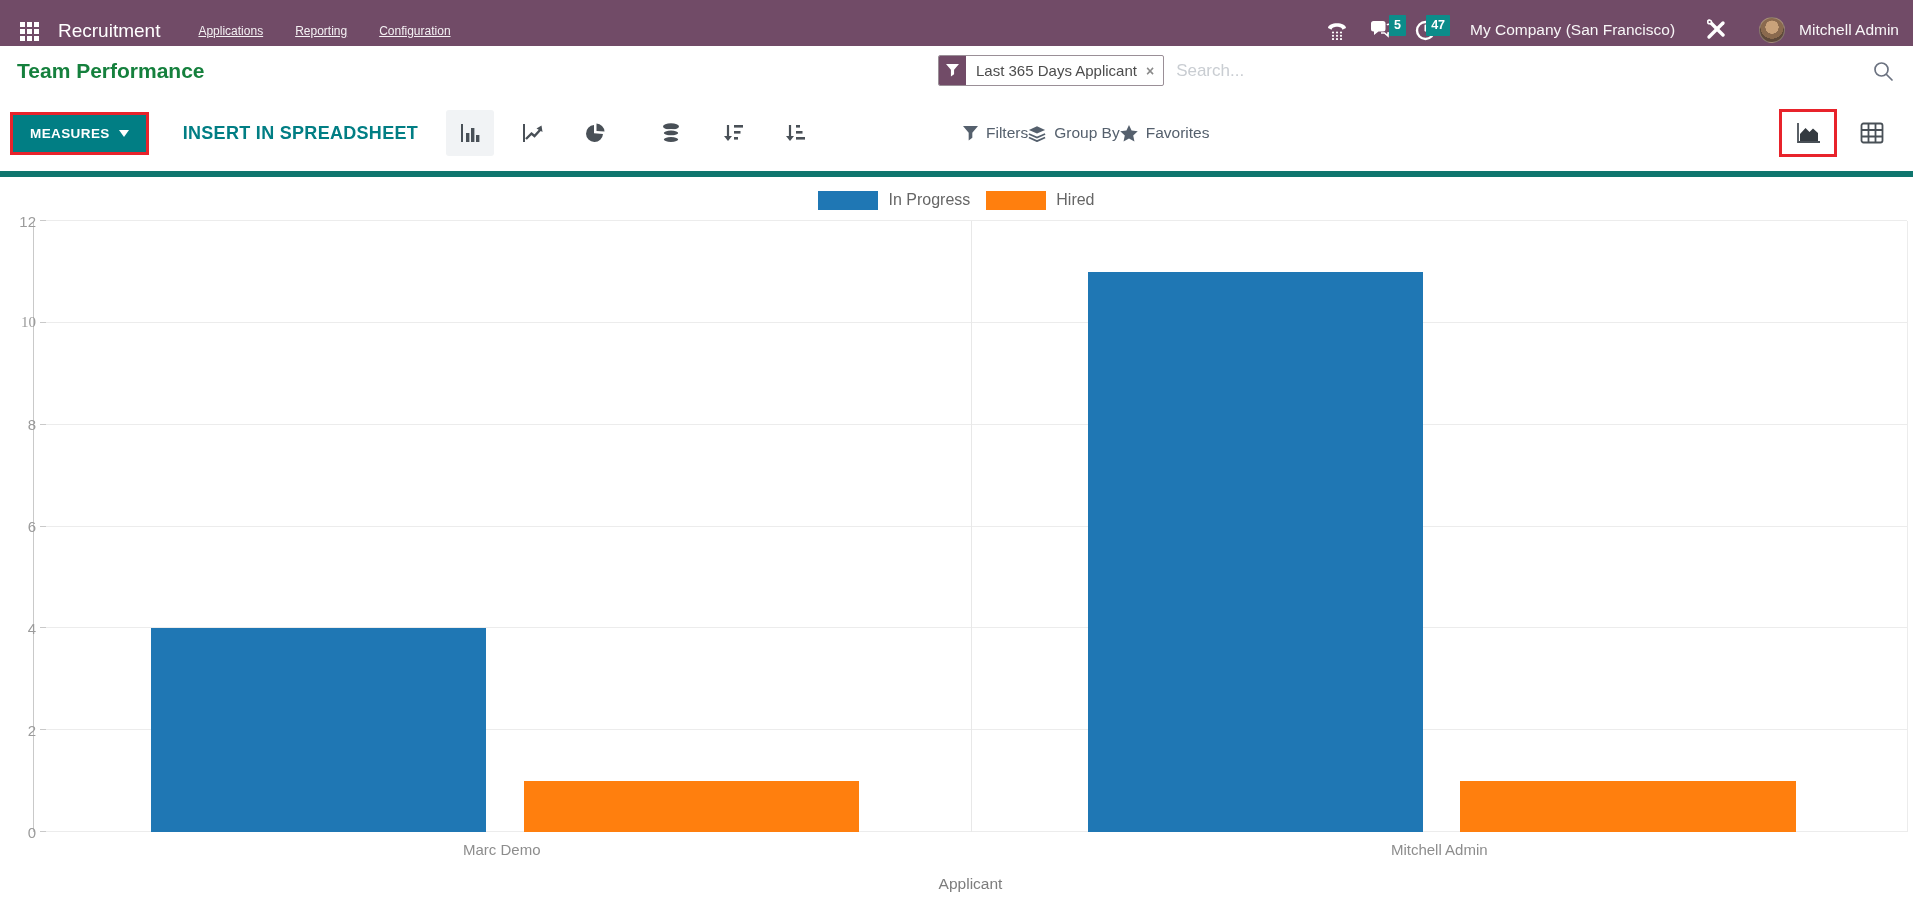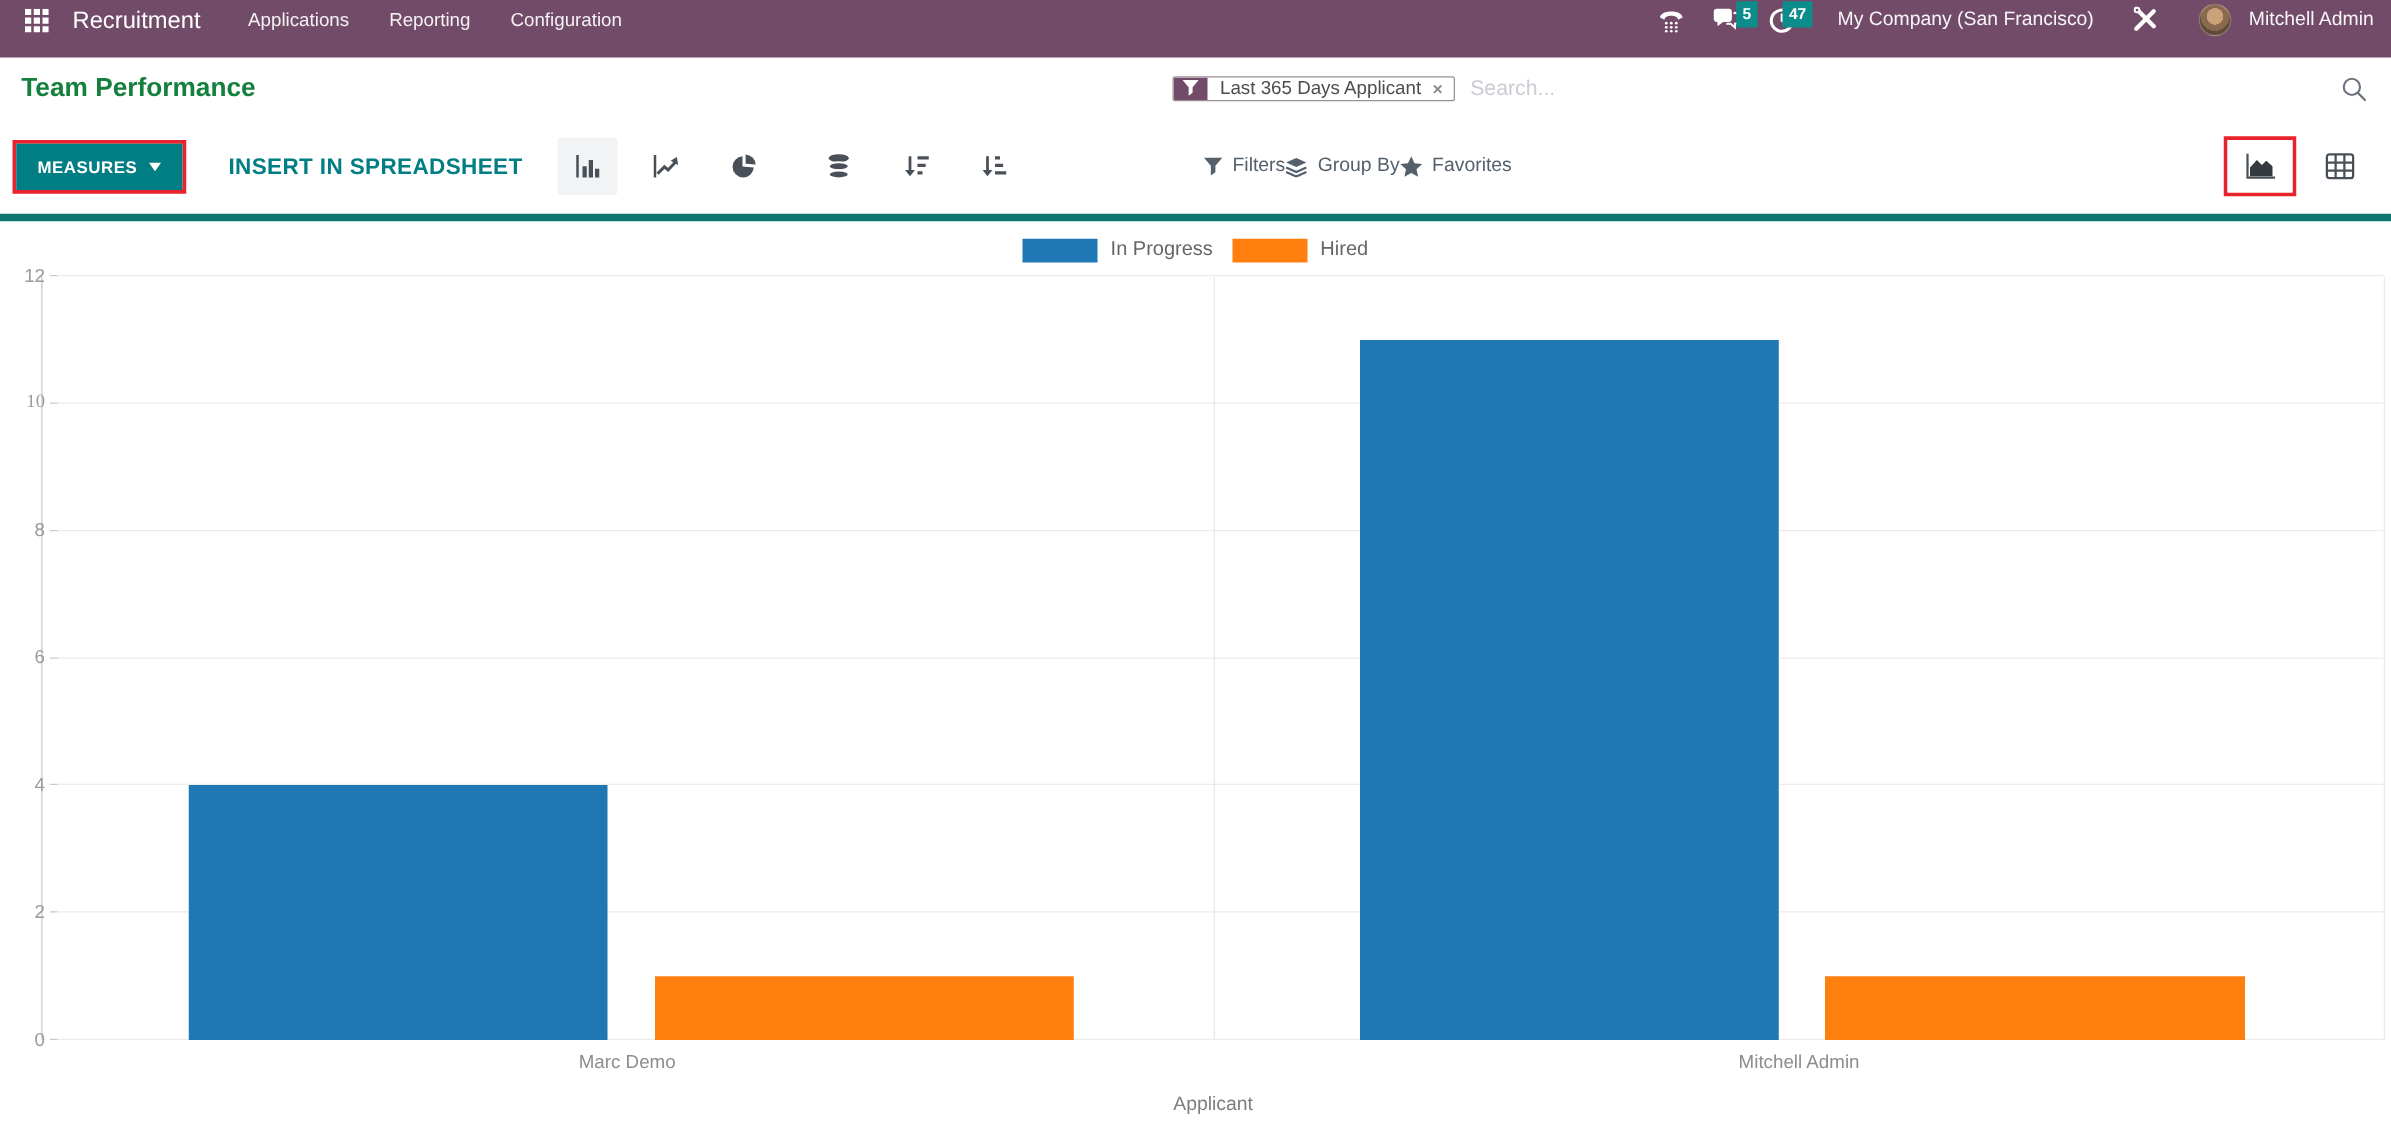--- a/index.html
+++ b/index.html
@@ -1,45 +1,45 @@
 <!DOCTYPE html>
 <html style="--navbar-bg: #714B67; --accent: #017E84; --annotation: #E8232B; --badge: #0C8C8A;"><head>
 <meta charset="utf-8">
 <style>
   * { box-sizing: border-box; margin: 0; padding: 0; }
   html,body { width:1913px; height:907px; background:#fff; overflow:hidden;
     font-family:"Liberation Sans", sans-serif; }
 
   
   .navbar { height:46px; background:var(--navbar-bg,#714B67); display:flex;
-    align-items:flex-start; color:#fff; padding:0 14px; }
+    align-items:flex-end; color:#fff; padding:0 14px; }
   .nav-left { display:flex; align-items:center; gap:8px; }
   .apps-btn { width:30px; height:30px; display:flex; align-items:center; justify-content:center;
     cursor:pointer; margin-right:6px; }
   .brand { font-size:19px; font-weight:500; color:#fff; margin-right:18px; cursor:pointer; }
   .nav-menu { display:flex; gap:8px; }
-  .nav-menu .menu-item { font-size:15px; color:rgba(255,255,255,.92); padding:8px 12px;
-    cursor:pointer; border-radius:3px; }
+  .nav-menu .menu-item { font-size:12px; color:rgba(255,255,255,.92); padding:8px 12px;
+    cursor:pointer; border-radius:3px;text-decoration:underline; }
   .nav-right { margin-left:auto; display:flex; align-items:center; gap:10px; }
   .nav-icon-btn { position:relative; width:34px; height:32px; display:flex; align-items:center;
     justify-content:center; cursor:pointer; }
   .nav-badge { position:absolute; top:1px; right:-8px; background:var(--badge,#0C8C8A); color:#fff;
     font-size:12.5px; font-weight:bold; line-height:1; padding:4px 5px; border-radius:1px; }
   .company-name,.user-name { font-size:15.5px; color:rgba(255,255,255,.95); cursor:pointer; white-space:nowrap; }
   .company-name { margin:0 14px 0 18px; }
   .avatar { width:26px; height:26px; border-radius:50%; overflow:hidden; margin:0 4px 0 16px;
     background:radial-gradient(circle at 50% 38%, #c9a27a 0 34%, #8a6a4e 35% 60%, #5f4a3a 61% 100%);
     border:1px solid rgba(255,255,255,.25); cursor:pointer; flex:none; }
 
   
   .header-row { height:49px; display:flex; align-items:center; padding:0 17px; }
   .page-title { font-size:21px; color:#15803d; font-weight:700; }
   .search-area { margin-left:auto; width:958px; display:flex; align-items:center; }
   .facet { display:flex; align-items:stretch; border:1px solid #9a8f97; border-radius:2px;
-    overflow:hidden; height:20px; background:#fff; flex:none; }
+    overflow:hidden; height:31px; background:#fff; flex:none; }
   .facet-icon-box { width:27px; background:var(--navbar-bg,#714B67); display:flex;
     align-items:center; justify-content:center; }
   .facet-label { font-size:15px; color:#4c4c4c; display:flex; align-items:center; padding:0 7px 0 10px; }
   .facet-remove { font-size:14px; color:#8a8a8a; display:flex; align-items:center;
     padding:0 9px 0 2px; cursor:pointer; font-weight:bold; }
   .search-input { flex:1; border:none; outline:none; font-size:17px; padding:0 12px;
     color:#333; font-family:"Liberation Sans",sans-serif; background:transparent; }
   .search-input::placeholder { color:#c9cdd2; }
   .search-glass { cursor:pointer; display:flex; align-items:center; padding:0 2px; }
 

